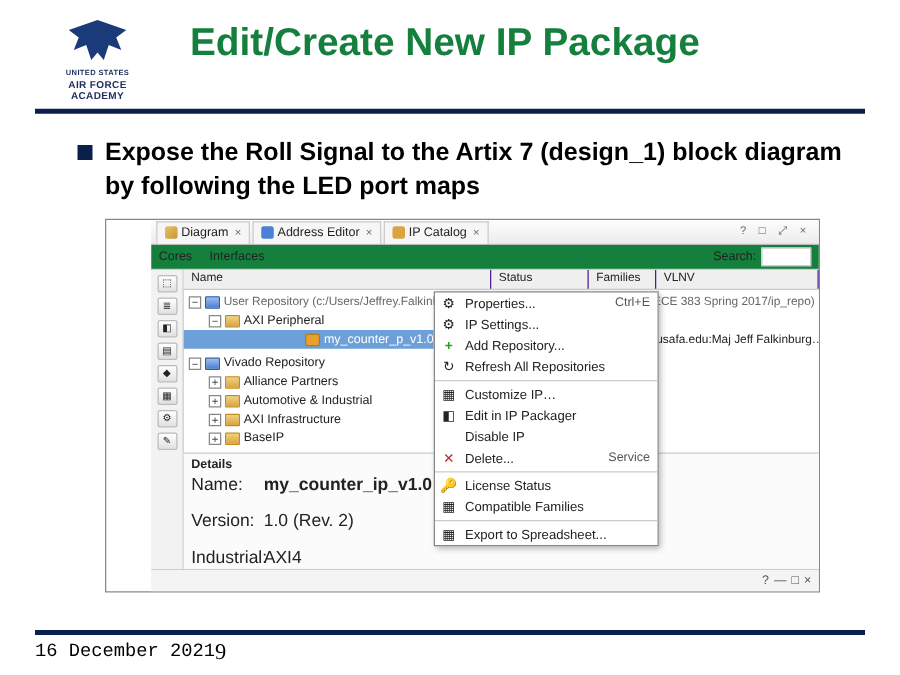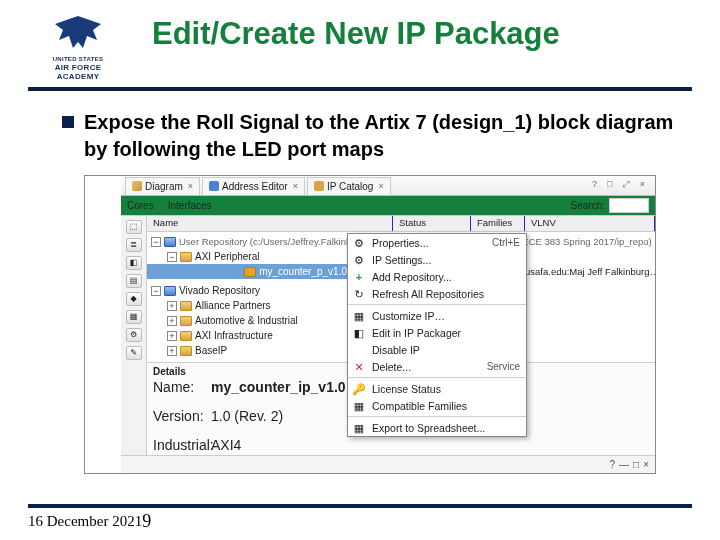--- a/index.html
+++ b/index.html
@@ -74,21 +74,21 @@
 
   .ss-details { border-top: 1px solid #ccc; padding: 3px 6px 2px 6px; background: #fbfbfb; }
   .ss-details-title { font-weight: bold; font-size: 10px; margin-bottom: 2px; }
   .ss-details-grid { display: grid; grid-template-columns: 58px 1fr 72px 60px; row-gap: 13px; font-size: 14px; }
 
   .ss-statusbar { display: flex; justify-content: flex-end; align-items: center; height: 18px; background: #f4f4f4; border-top: 1px solid #ccc; padding: 0 6px; gap: 4px; font-size: 10px; color: #555; }
 
   .footer { position: absolute; bottom: 8px; left: 28px; right: 28px; }
   .hr-foot { border: none; border-top: 4px solid #0b1f4d; margin-bottom: 3px; }
   .footer-row { display: flex; align-items: center; font-size: 14px; }
-  .footer-date { font-family: Liberation Serif, serif; font-size: 15px; }
+  .footer-date { font-family: Liberation Mono, monospace; font-size: 15px; }
   .footer-motto { flex: 1; text-align: center; font-family: "Times New Roman", serif; font-style: italic; letter-spacing: 5px; font-size: 14px; }
   .footer-num { font-family: "Times New Roman", serif; font-size: 18px; }
 </style>
 </head>
 <body>
 
 <div class="slide">
   <div class="header">
     <div class="logo-block">
       <div class="af-shape">

